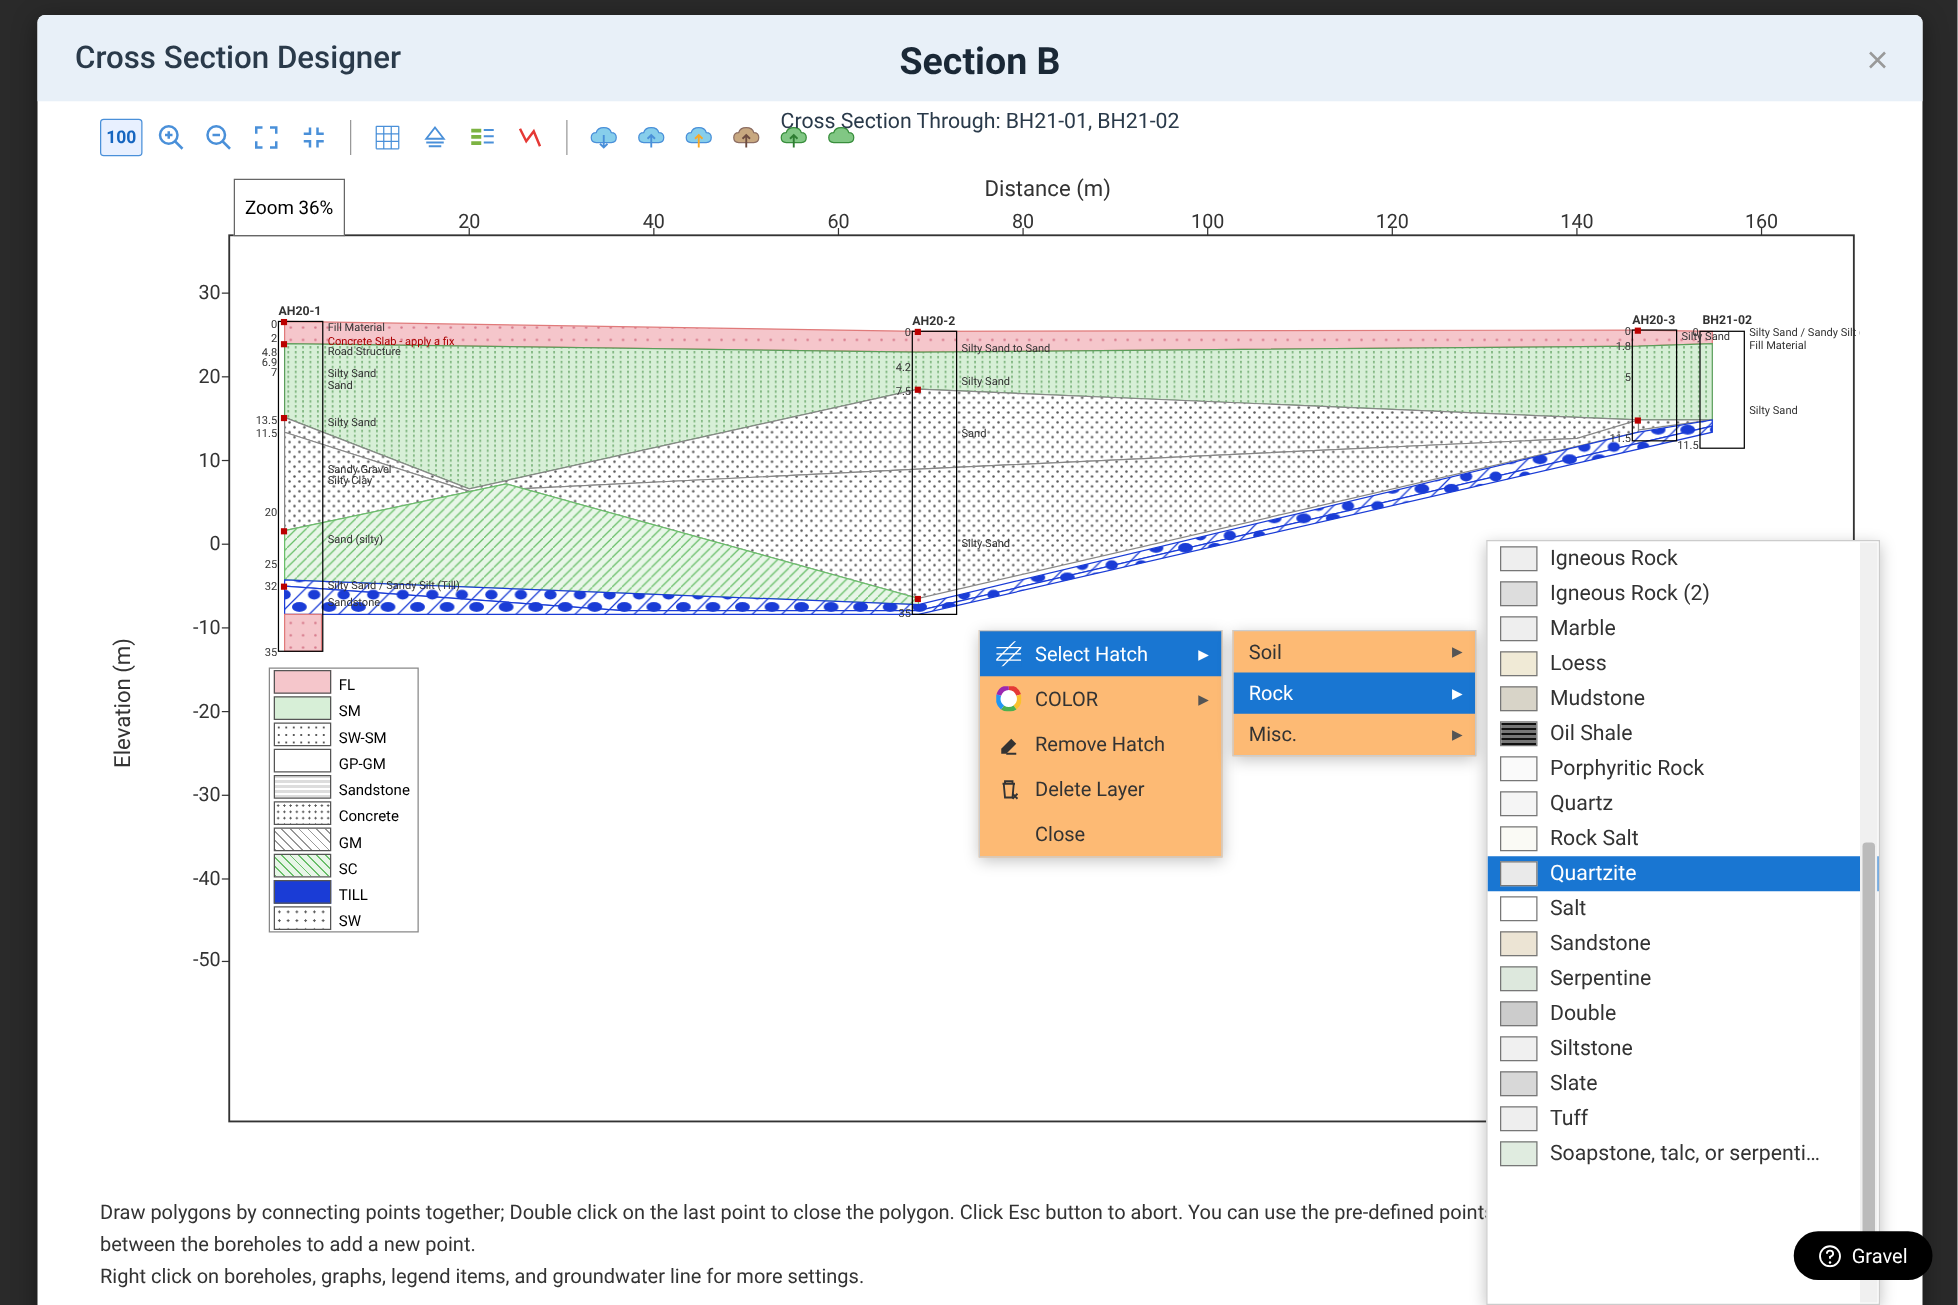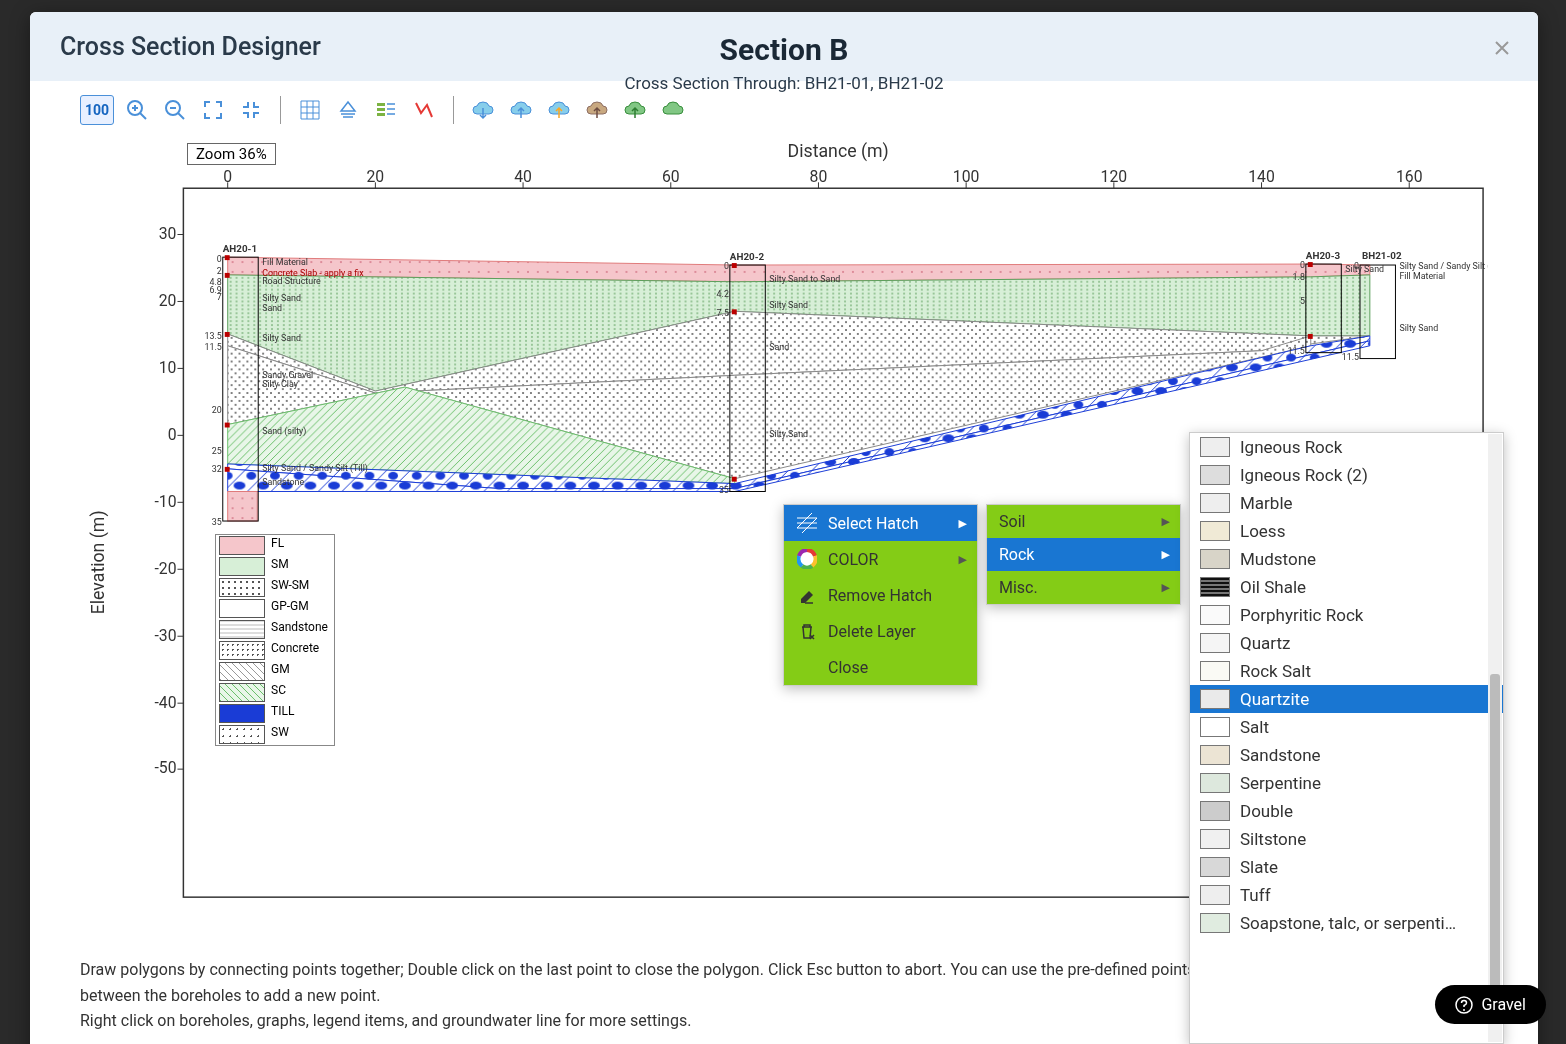--- a/index.html
+++ b/index.html
@@ -2,44 +2,44 @@
 <html><head>
 <meta charset="utf-8">
 <style>
 *{box-sizing:border-box;margin:0;padding:0;font-family:-apple-system,BlinkMacSystemFont,"Segoe UI",Roboto,Arial,sans-serif}
 body{background:#2a2a2a;width:1566px;height:1044px;overflow:hidden;position:relative}
 .modal{position:absolute;left:30px;top:12px;right:28px;bottom:-20px;background:#fff;border-radius:6px;box-shadow:0 4px 20px rgba(0,0,0,.4);display:flex;flex-direction:column}
 .modal-header{background:#e8f0f8;padding:20px 30px;display:flex;align-items:flex-start;position:relative;border-radius:6px 6px 0 0}
 .designer-title{font-size:25px;color:#2a3a4a;font-weight:500}
 .section-title-block{position:absolute;left:50%;transform:translateX(-50%);text-align:center}
 .section-title{font-size:30px;font-weight:700;color:#1a2836}
-.section-sub{font-size:17px;color:#2a3a4a;margin-top:6px}
+.section-sub{font-size:17px;color:#2a3a4a;margin-top:20px}
 .close-btn{position:absolute;right:24px;top:24px;width:24px;height:24px;cursor:pointer;display:flex;align-items:center;justify-content:center;color:#888}
 .toolbar{padding:14px 50px;display:flex;align-items:center;gap:8px}
 .tool-btn{width:30px;height:30px;display:inline-flex;align-items:center;justify-content:center;cursor:pointer;border-radius:3px}
 .tool-sep{width:1px;height:28px;background:#999;margin:0 6px}
 .chart-area{flex:1;position:relative;margin:0 50px 0 50px}
 .chart-canvas{position:absolute;inset:0}
-.zoom-badge{position:absolute;left:107px;top:4px;border:1px solid #666;background:#fff;padding:1px 8px;font-size:15px;z-index:5}
+.zoom-badge{position:absolute;left:107px;top:4px;border:1px solid #666;background:#fff;padding:13px 8px;font-size:15px;z-index:5}
 .footer-text{padding:14px 50px 30px;font-size:16px;color:#333;line-height:1.6}
-.ctx-menu{position:absolute;background:#84cc16;border:1px solid #ccc;box-shadow:0 3px 12px rgba(0,0,0,.25);min-width:195px;z-index:20}
+.ctx-menu{position:absolute;background:#fdba74;border:1px solid #ccc;box-shadow:0 3px 12px rgba(0,0,0,.25);min-width:195px;z-index:20}
 .ctx-item{display:flex;align-items:center;padding:7px 12px;font-size:16px;color:#333;cursor:pointer;gap:10px;position:relative}
 .ctx-item .arrow{position:absolute;right:10px;font-size:11px;color:#555}
 .ctx-item.active{background:#1976d2;color:#fff}
 .ctx-item.active .arrow{color:#fff}
 .ctx-icon{width:22px;height:22px;display:inline-flex;align-items:center;justify-content:center}
 .rock-list{position:absolute;background:#fff;border:1px solid #ccc;box-shadow:0 3px 12px rgba(0,0,0,.25);width:315px;z-index:22;overflow-y:auto}
 .rock-item{display:flex;align-items:center;padding:4px 10px;font-size:17px;color:#333;cursor:pointer;gap:10px}
 .rock-item.active{background:#1976d2;color:#fff}
 .rock-swatch{width:30px;height:20px;border:1px solid #777;flex-shrink:0}
 .support-btn{position:absolute;right:20px;bottom:20px;background:#000;color:#fff;border-radius:20px;padding:10px 20px;font-size:16px;display:flex;align-items:center;gap:8px;cursor:pointer;z-index:100}
 .scrollbar{position:absolute;right:1px;top:1px;bottom:1px;width:14px;background:#f0f0f0}
 .scrollbar-thumb{position:absolute;left:2px;right:2px;background:#bbb;border-radius:3px}
 .legend-box{position:absolute;border:1px solid #888;background:#fff;font-size:12px}
-.legend-row{display:flex;align-items:flex-start;padding:1px 3px;gap:6px}
+.legend-row{display:flex;align-items:flex-end;padding:1px 3px;gap:6px}
 .leg-sw{width:46px;height:19px;border:1px solid #555;flex-shrink:0}
 </style>
 </head>
 <body>
 
 <div class="modal">
   <div class="modal-header">
     <div class="designer-title">Cross Section Designer</div>
     <div class="section-title-block">
       <div class="section-title">Section B</div>

